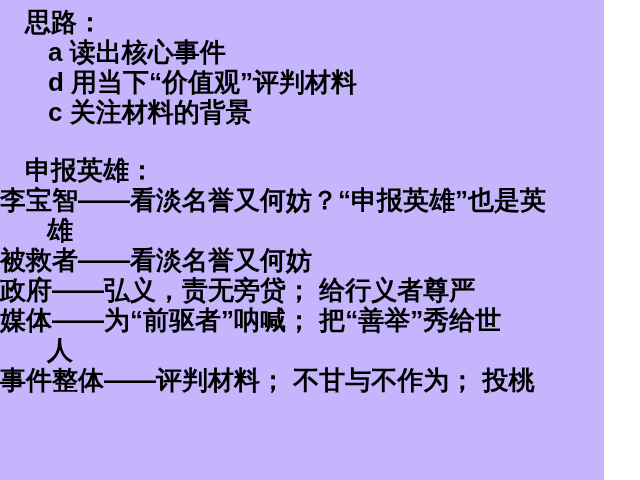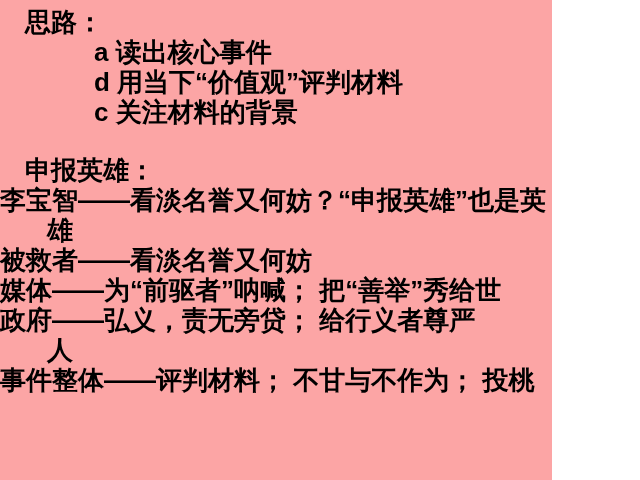--- a/index.html
+++ b/index.html
@@ -2,40 +2,40 @@
 <html><head>
 <meta charset="utf-8">
 <style>
   html, body {
     margin: 0;
     padding: 0;
     background: #ffffff;
   }
   .slide {
     position: relative;
-    width: 552px;
+    width: 604px;
     height: 480px;
-    background: #fca5a5;
+    background: #c4b5fd;
     box-sizing: border-box;
     padding-top: 7px;
     overflow: hidden;
     font-family: "Liberation Sans", "DejaVu Sans", sans-serif;
     font-weight: bold;
     font-size: 26px;
     color: #000000;
   }
   .line {
     height: 30px;
     line-height: 30px;
     white-space: pre;
     letter-spacing: 0px;
   }
   
   .ind-heading { padding-left: 25px; }  
-  .ind-item    { padding-left: 94px; }  
+  .ind-item    { padding-left: 48px; }  
   .ind-first   { }  
   .ind-wrap    { padding-left: 47px; }  
   .spacer {
     height: 28px;
   }
 </style>
 </head>
 <body>
 
 <div class="slide">
@@ -52,22 +52,22 @@
   <div class="spacer"></div>
 
   <div class="line ind-heading">申报英雄：</div>
 
   <div class="line ind-first">李宝智——看淡名誉又何妨？“申报英雄”也是英</div>
 
   <div class="line ind-wrap">雄</div>
 
   <div class="line ind-first">被救者——看淡名誉又何妨</div>
 
+  <div class="line ind-first">政府——弘义，责无旁贷； 给行义者尊严</div>
+
   <div class="line ind-first">媒体——为“前驱者”呐喊； 把“善举”秀给世</div>
-
-  <div class="line ind-first">政府——弘义，责无旁贷； 给行义者尊严</div>
 
   <div class="line ind-wrap">人</div>
 
   <div class="line ind-first">事件整体——评判材料； 不甘与不作为； 投桃</div>
 
 
 </div>
 
 </body></html>

